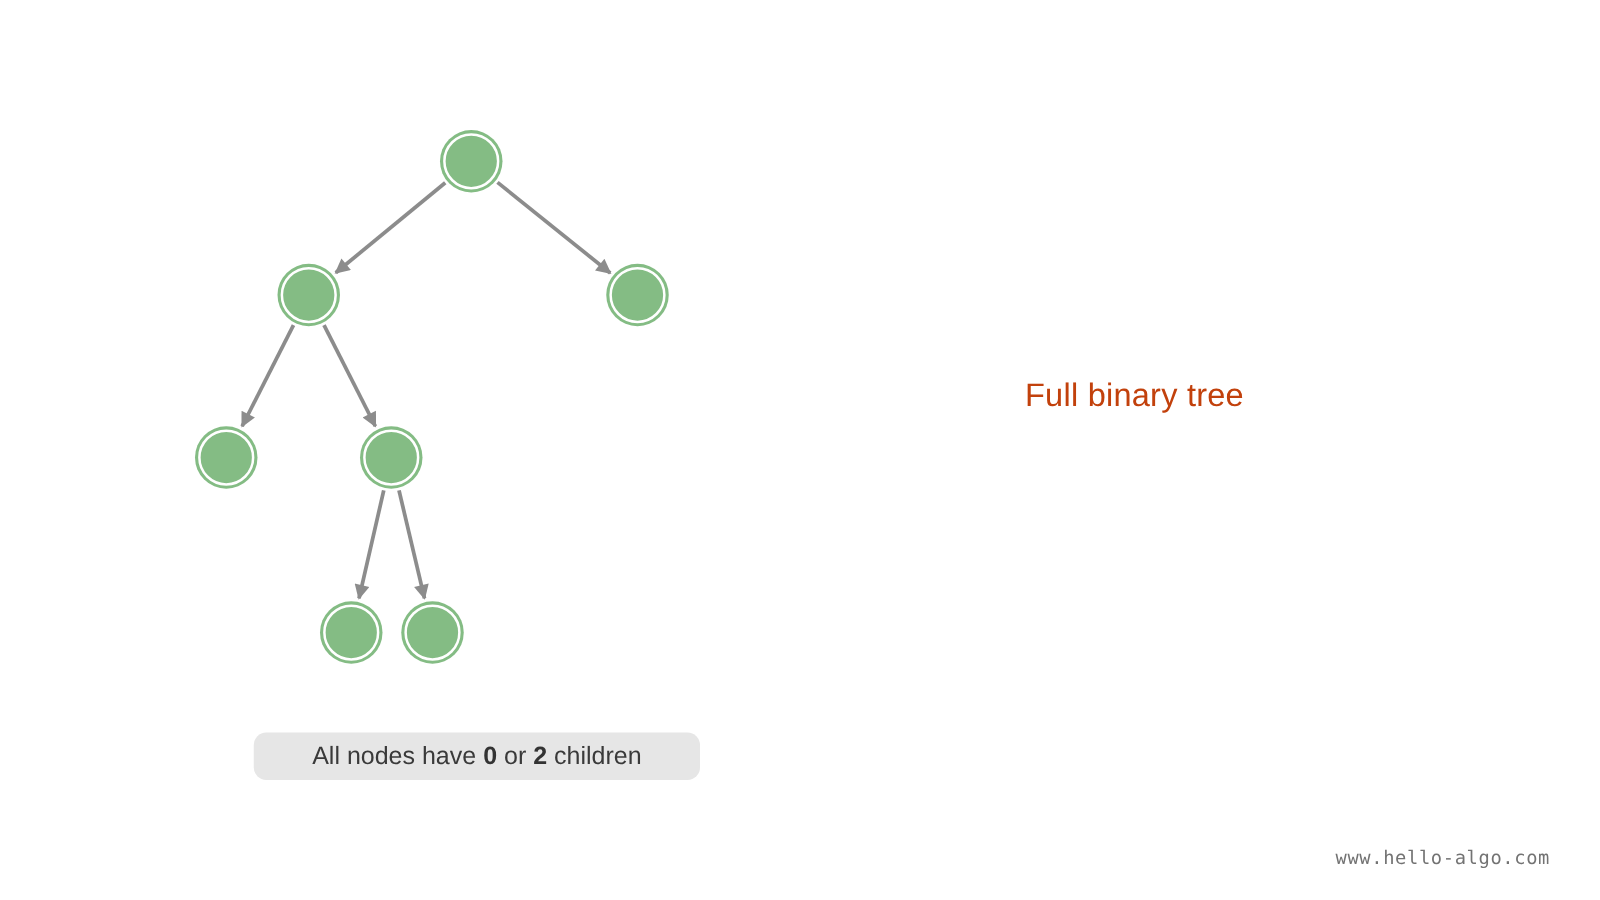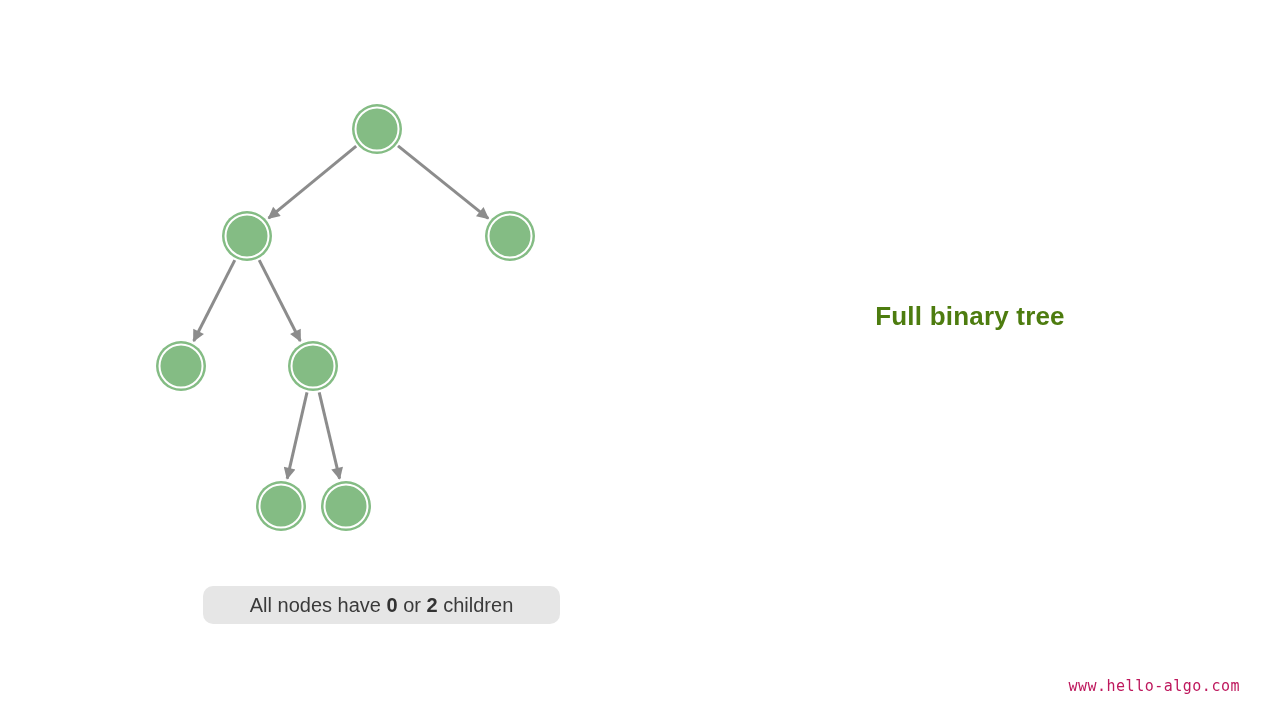--- a/index.html
+++ b/index.html
@@ -8,24 +8,23 @@
     background: #ffffff;
     font-family: "Liberation Sans", sans-serif;
     overflow: hidden;
     position: relative;
   }
   #stage { position: relative; width: 1280px; height: 720px; }
   #tree-svg { position: absolute; left: 0; top: 0; }
   .diagram-title {
     position: absolute;
     left: 820px; top: 301px; width: 300px;
-    text-align: center;
     font-size: 26px;
-    font-weight: bold;
-    color: #4d7c0f;
+    font-weight: normal;
+    color: #c2410c;
     letter-spacing: 0.2px;
   }
   .caption-pill {
     position: absolute;
     left: 203px; top: 586px;
     width: 357px; height: 38px;
     background: #e6e6e6;
     border-radius: 10px;
     display: flex;
     align-items: center;
@@ -33,21 +32,21 @@
     font-size: 20px;
     color: #3a3a3a;
     white-space: pre;
   }
   .caption-pill .b { font-weight: bold; color: #333333; }
   .watermark {
     position: absolute;
     right: 40px; top: 677px;
     font-family: "DejaVu Sans Mono", monospace;
     font-size: 15px;
-    color: #be185d;
+    color: #737373;
     letter-spacing: 0.5px;
   }
 </style>
 </head>
 <body>
 
 <div id="stage">
 
   <svg id="tree-svg" width="1280" height="720">
       <defs>

